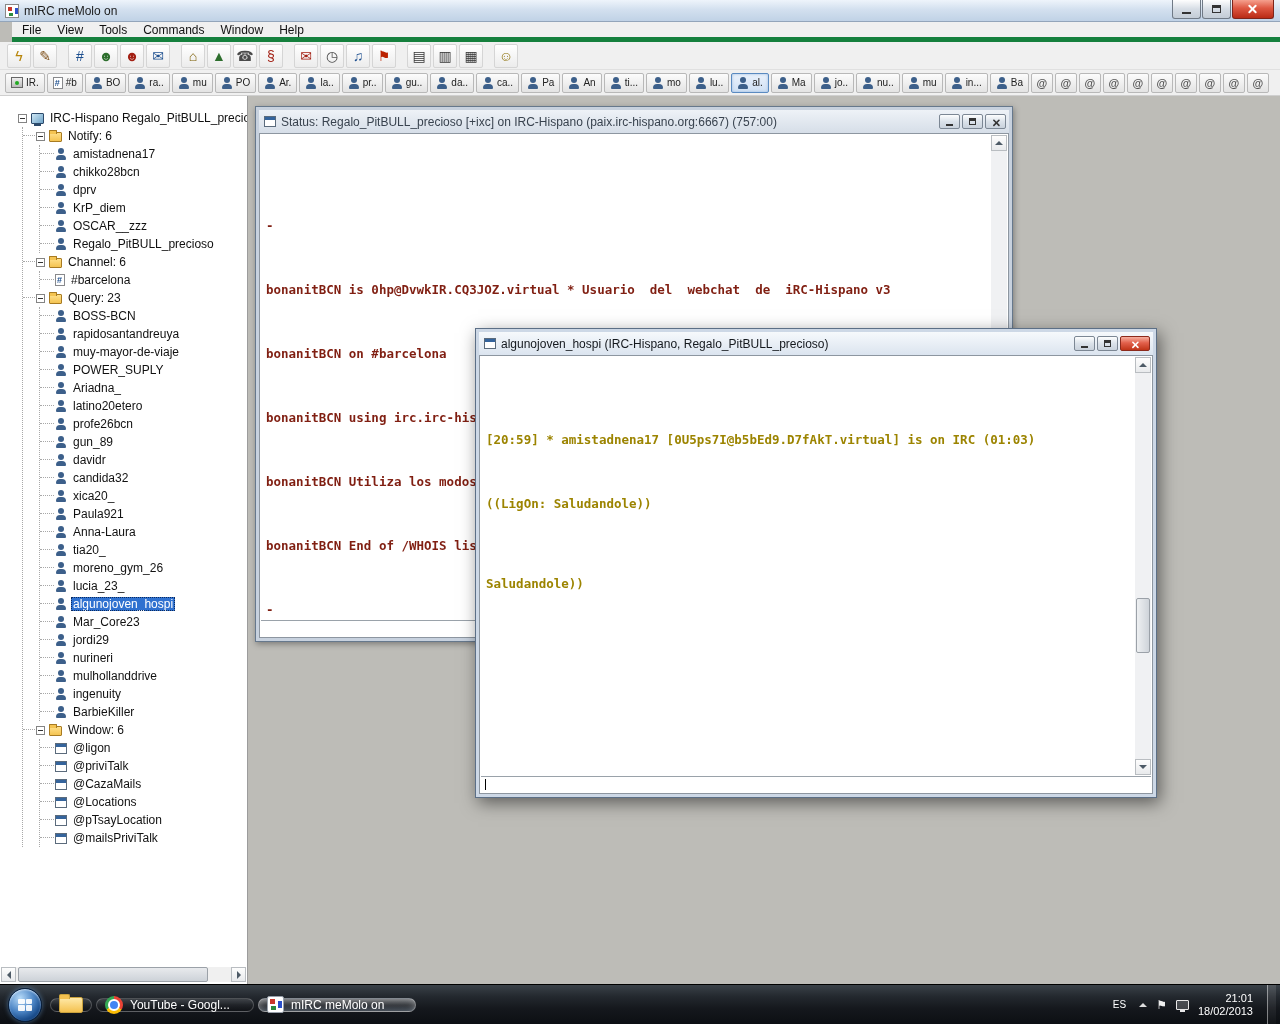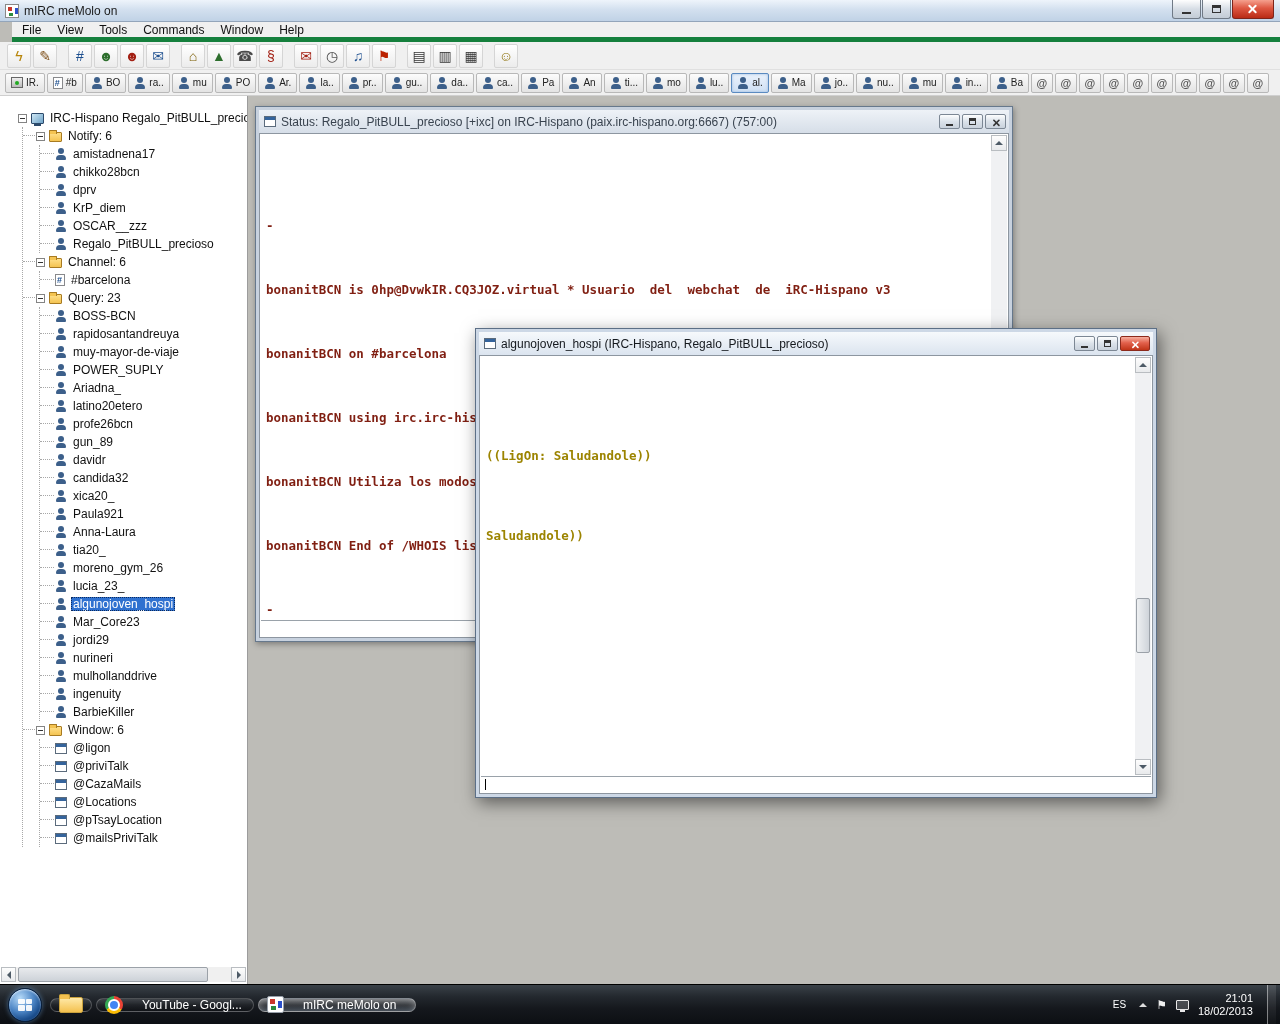--- a/index.html
+++ b/index.html
@@ -128,21 +128,21 @@
   .taskbar{position:absolute;left:0;bottom:0;width:1280px;height:40px;border-top:1px solid #000;
     background:linear-gradient(#3a4148,#23282e 30%,#15181d 60%,#0c0f13);display:flex;align-items:center;padding:0 2px}
   .start-orb{width:34px;height:34px;border-radius:50%;margin:0 6px;flex:none;
     background:radial-gradient(circle at 35% 28%,#b5d9f8,#4b84c4 45%,#1c4f8e 70%,#0c2d5a);
     border:1px solid #08203f;box-shadow:inset 0 1px 2px rgba(255,255,255,.7),0 0 5px rgba(120,180,240,.5);
     display:flex;align-items:center;justify-content:center}
   .orb-flag{width:14px;height:12px;display:grid;grid-template-columns:1fr 1fr;grid-template-rows:1fr 1fr;gap:1px}
   .orb-flag i{background:rgba(255,255,255,.92);border-radius:1px}
   .tb-item{height:14px;margin:0 2px;border:1px solid rgba(255,255,255,.22);border-radius:13px;flex:none;
     background:linear-gradient(rgba(255,255,255,.14),rgba(255,255,255,.03) 50%,rgba(0,0,0,.12));
-    display:flex;align-items:center;padding:0 8px;color:#fff;font-size:12px;gap:19px}
+    display:flex;align-items:center;padding:0 8px;color:#fff;font-size:12px;gap:7px}
   .tb-item.active{background:linear-gradient(rgba(255,255,255,.34),rgba(255,255,255,.12) 50%,rgba(120,160,200,.18));
     box-shadow:inset 0 0 7px rgba(255,255,255,.35);border-color:rgba(255,255,255,.4)}
   .tb-task{width:158px}
   .tb-label{overflow:hidden;text-overflow:ellipsis;white-space:nowrap}
   .explorer-folder{width:24px;height:16px;position:relative;flex:none;
     background:linear-gradient(#ffe9a8,#f4c14f);border:1px solid #caa23d;border-radius:2px}
   .explorer-folder::before{content:"";position:absolute;top:-4px;left:-1px;width:9px;height:4px;
     background:#f4c14f;border:1px solid #caa23d;border-bottom:none;border-radius:2px 2px 0 0}
   .task-chrome{width:18px;height:18px;border-radius:50%;position:relative;flex:none;
     background:conic-gradient(#ea4335 0 33%,#fbbc05 0 66%,#34a853 0 100%)}
@@ -779,20 +779,21 @@
         </div>
       <div class="mdi-btn close">
           <span class="glyph-x"></span>
         </div>
     </div>
   </div>
   <div class="mdi-client">
     <div class="chat-area">
       <div class="chat-lines">
         
+          <div class="line olive">[20:59] * amistadnena17 [0U5ps7I@b5bEd9.D7fAkT.virtual] is on IRC (01:03)</div>
         
           <div class="line olive">((LigOn: Saludandole))</div>
         
         
           <div class="line olive">Saludandole))</div>
         
           
         
           
         

